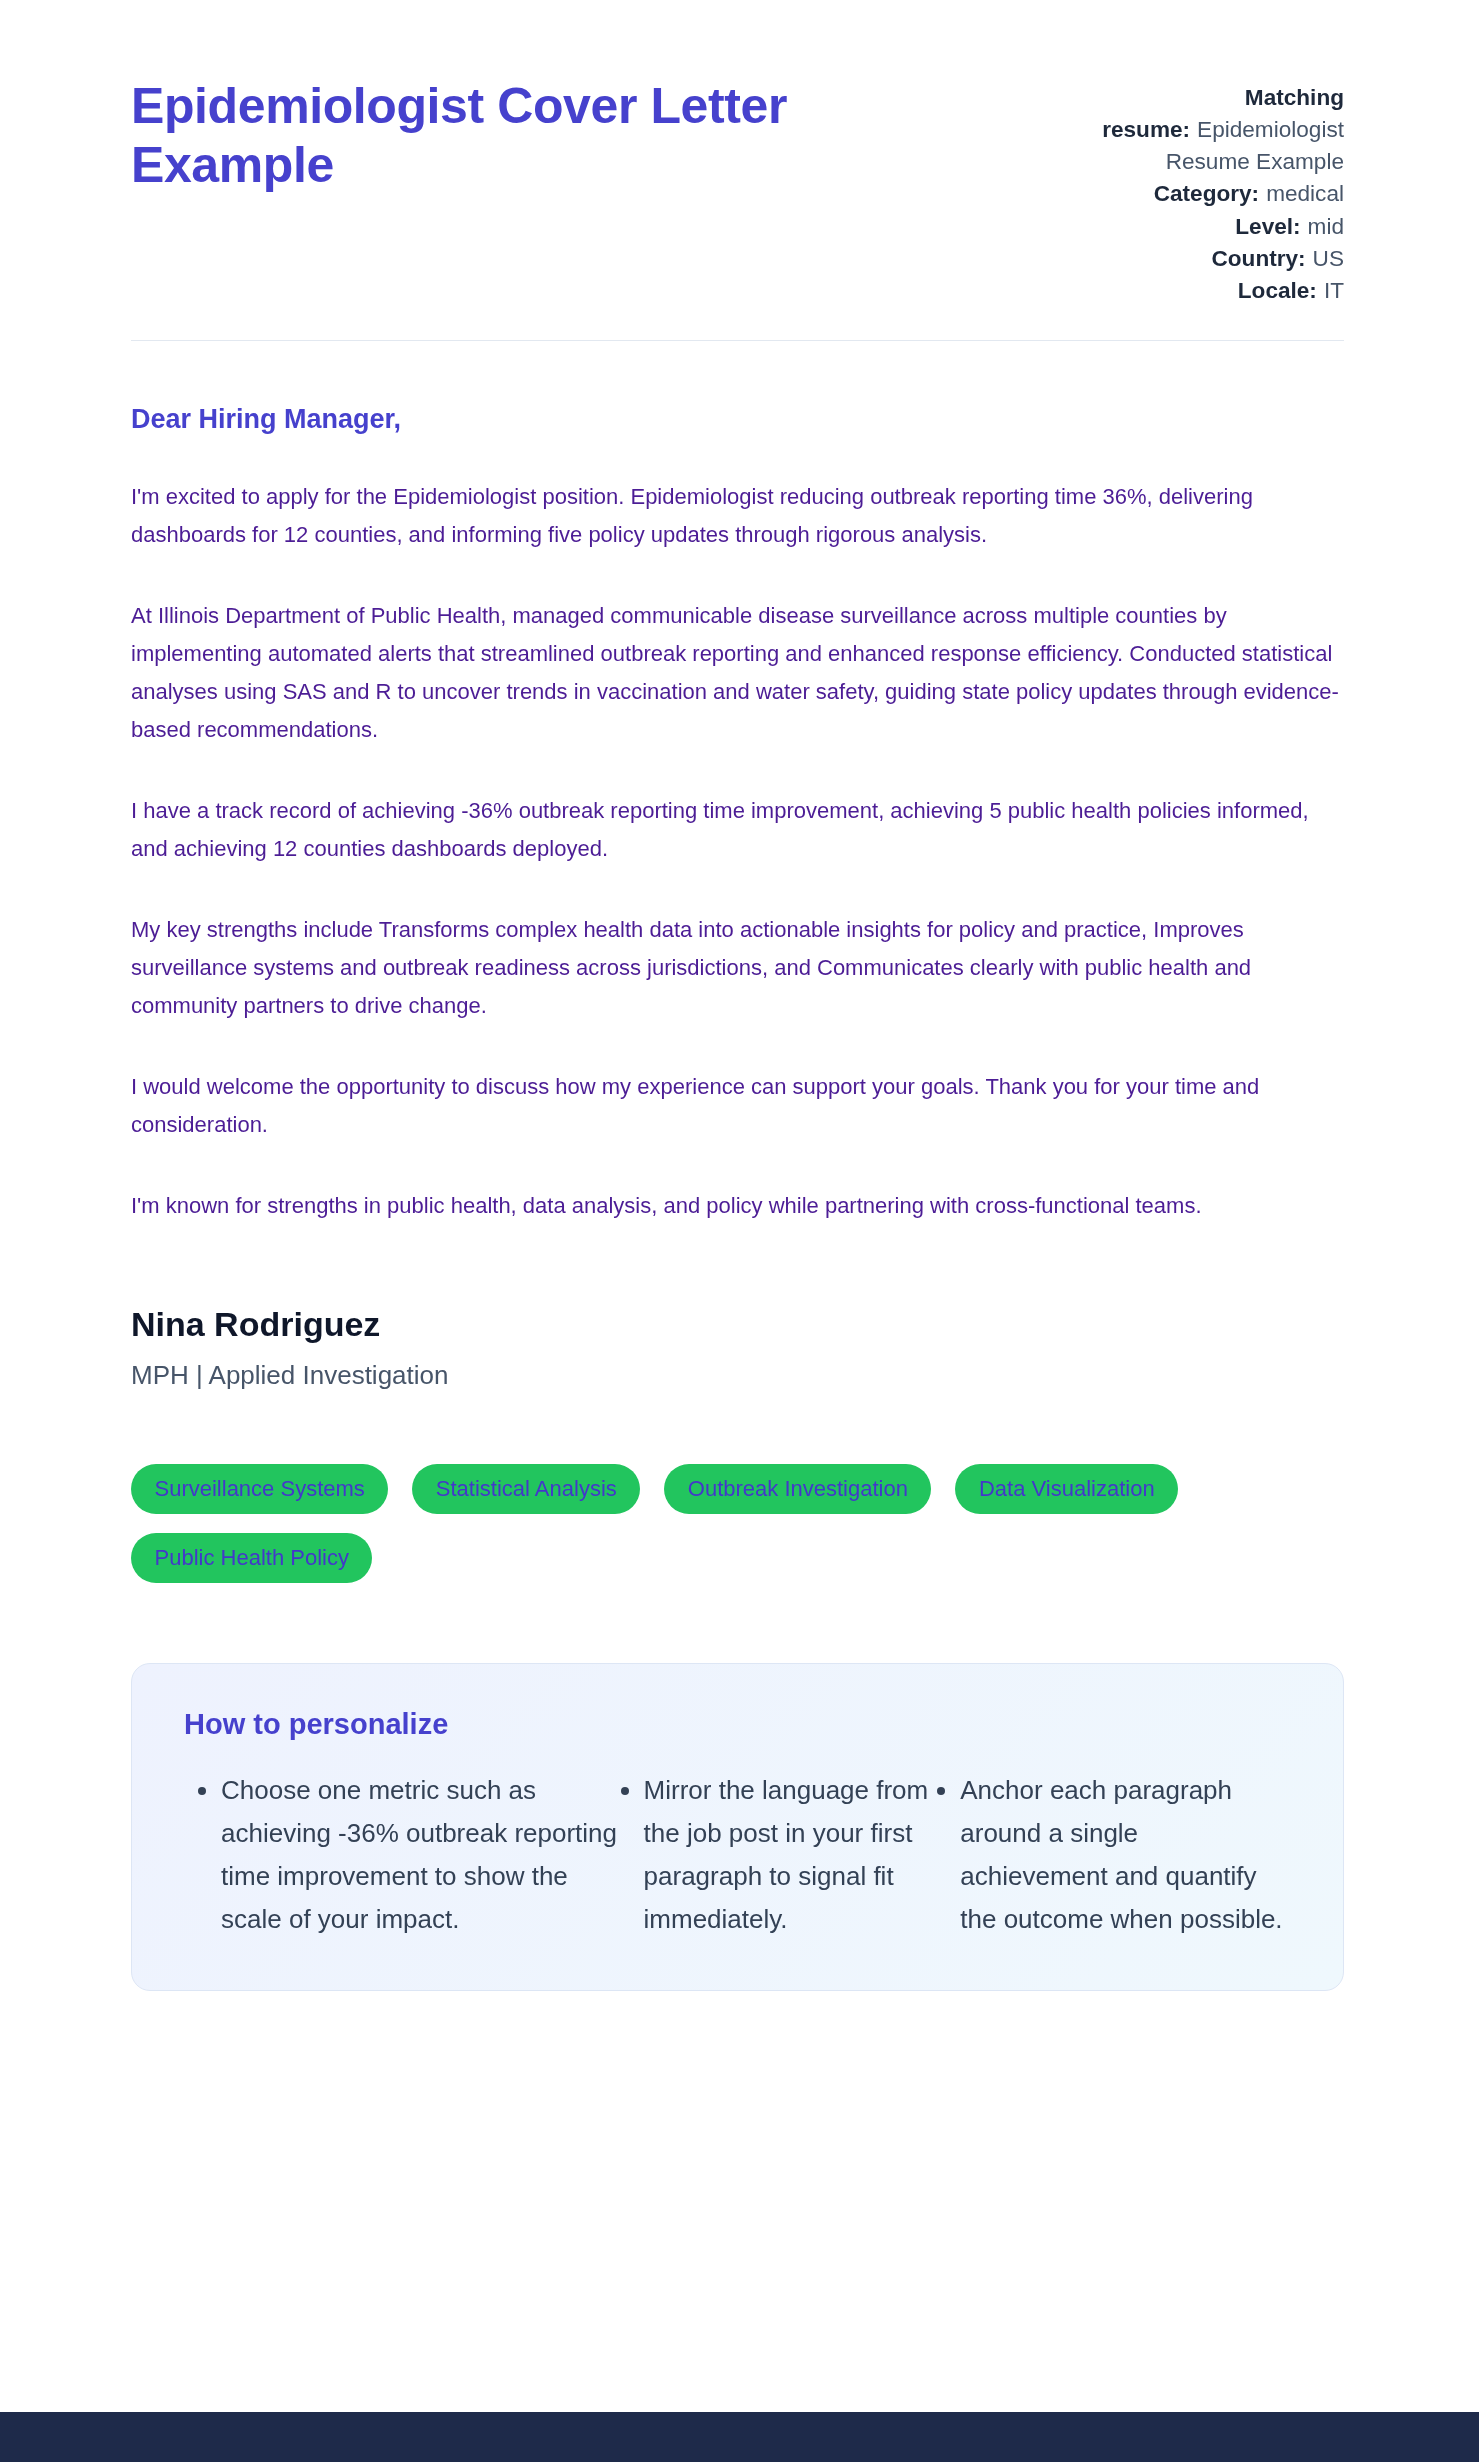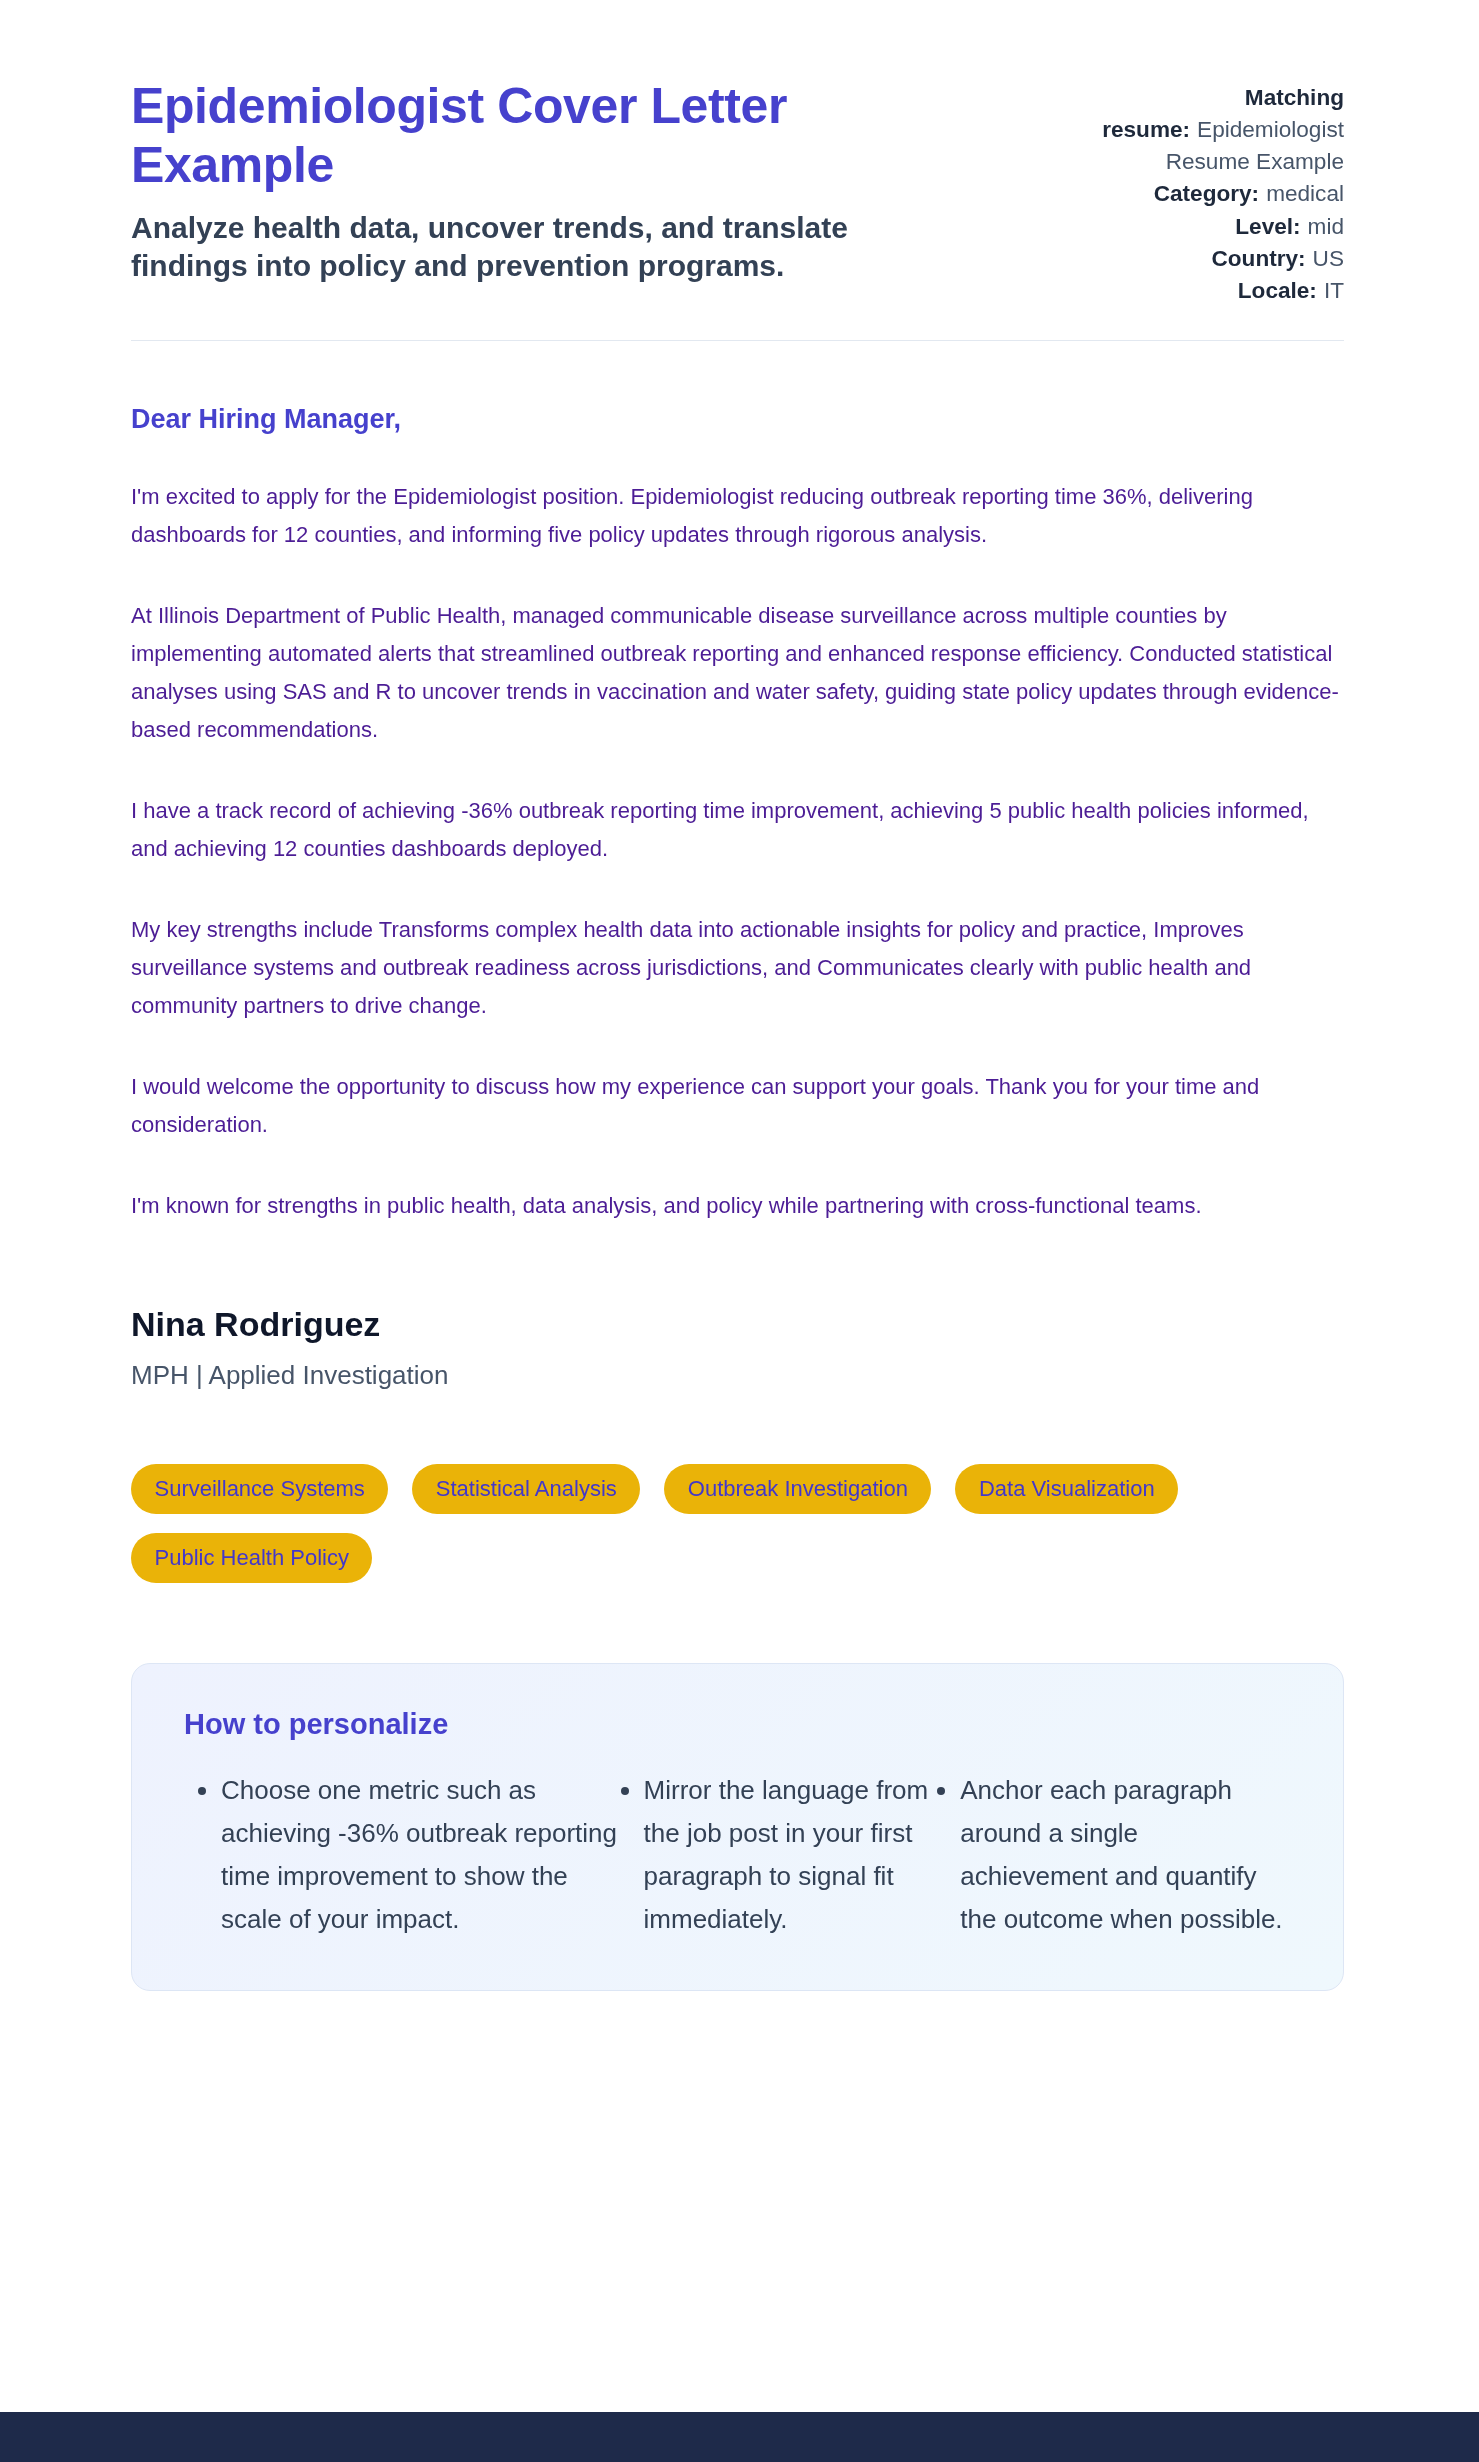--- a/index.html
+++ b/index.html
@@ -81,21 +81,21 @@
   
   .tags {
     margin-top: 73px;
     display: flex;
     flex-wrap: wrap;
     gap: 19px 24px;
     max-width: 1088px;
   }
   .tag {
     display: inline-block;
-    background: #eab308;
+    background: #22c55e;
     color: #4338ca;
     font-size: 22px;
     line-height: 1;
     padding: 14px 23.5px;
     border-radius: 28px;
     white-space: nowrap;
   }
   
   .personalize-box {
     margin-top: 80px;
@@ -131,21 +131,20 @@
   }
 </style>
 </head>
 <body>
 
 <div class="page">
 
   <div class="header">
     <div class="header-left">
       <h1 class="title">Epidemiologist Cover Letter Example</h1>
-      <h2 class="subtitle">Analyze health data, uncover trends, and translate findings into policy and prevention programs.</h2>
     </div>
     <div class="meta">
       <div class="meta-row">
         <span class="meta-label">Matching resume:</span><span class="meta-value">Epidemiologist Resume Example</span>
       </div>
       <div class="meta-row">
         <span class="meta-label">Category:</span><span class="meta-value">medical</span>
       </div>
       <div class="meta-row">
         <span class="meta-label">Level:</span><span class="meta-value">mid</span>

